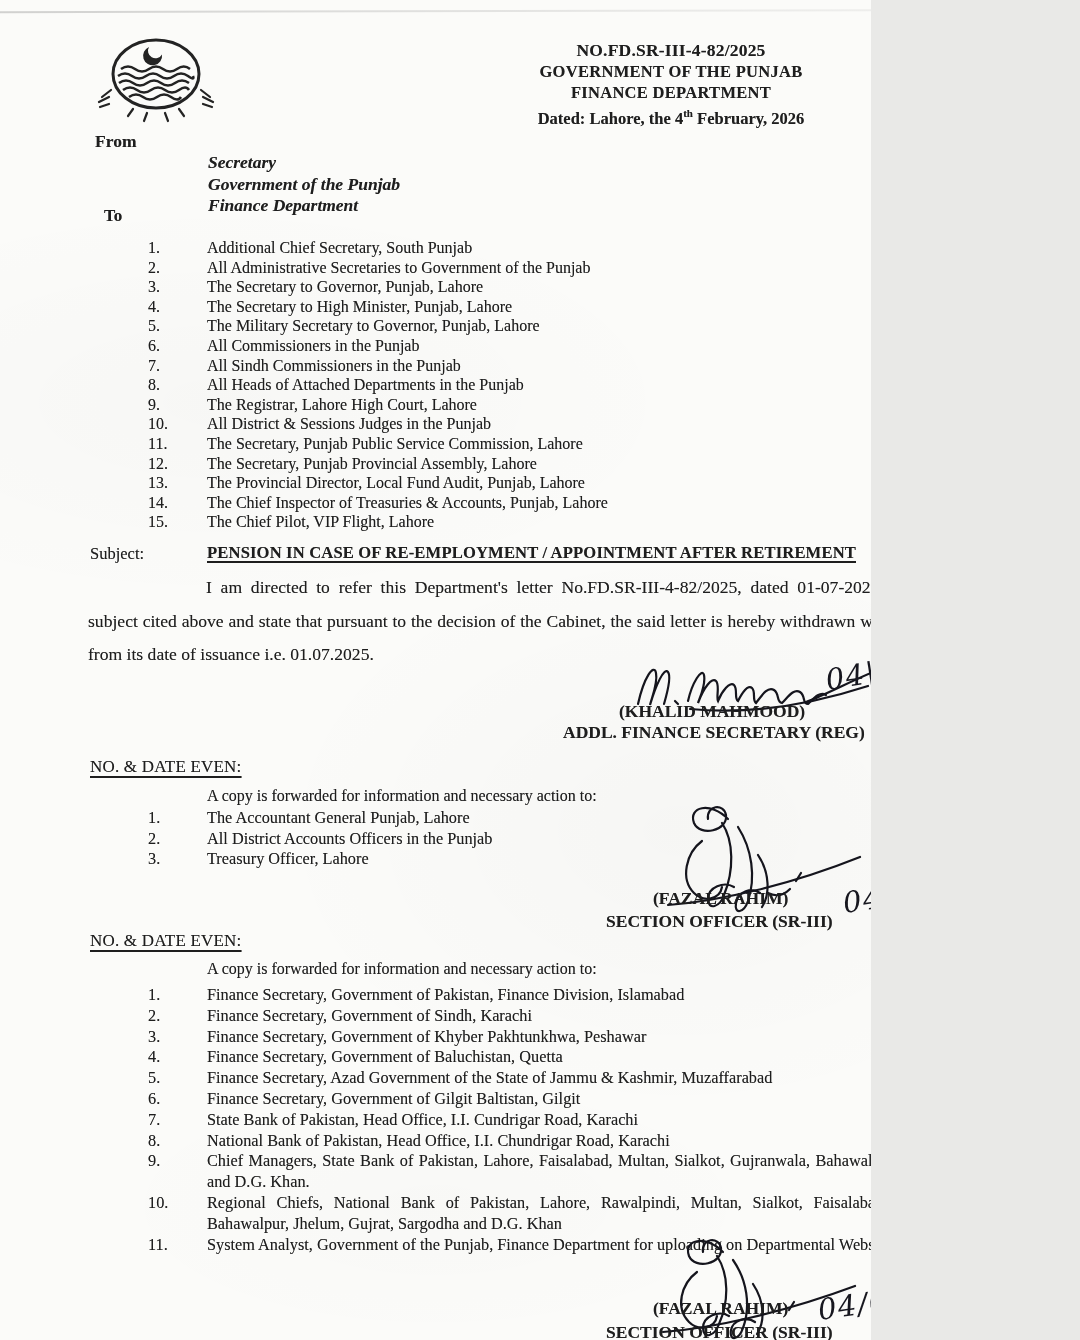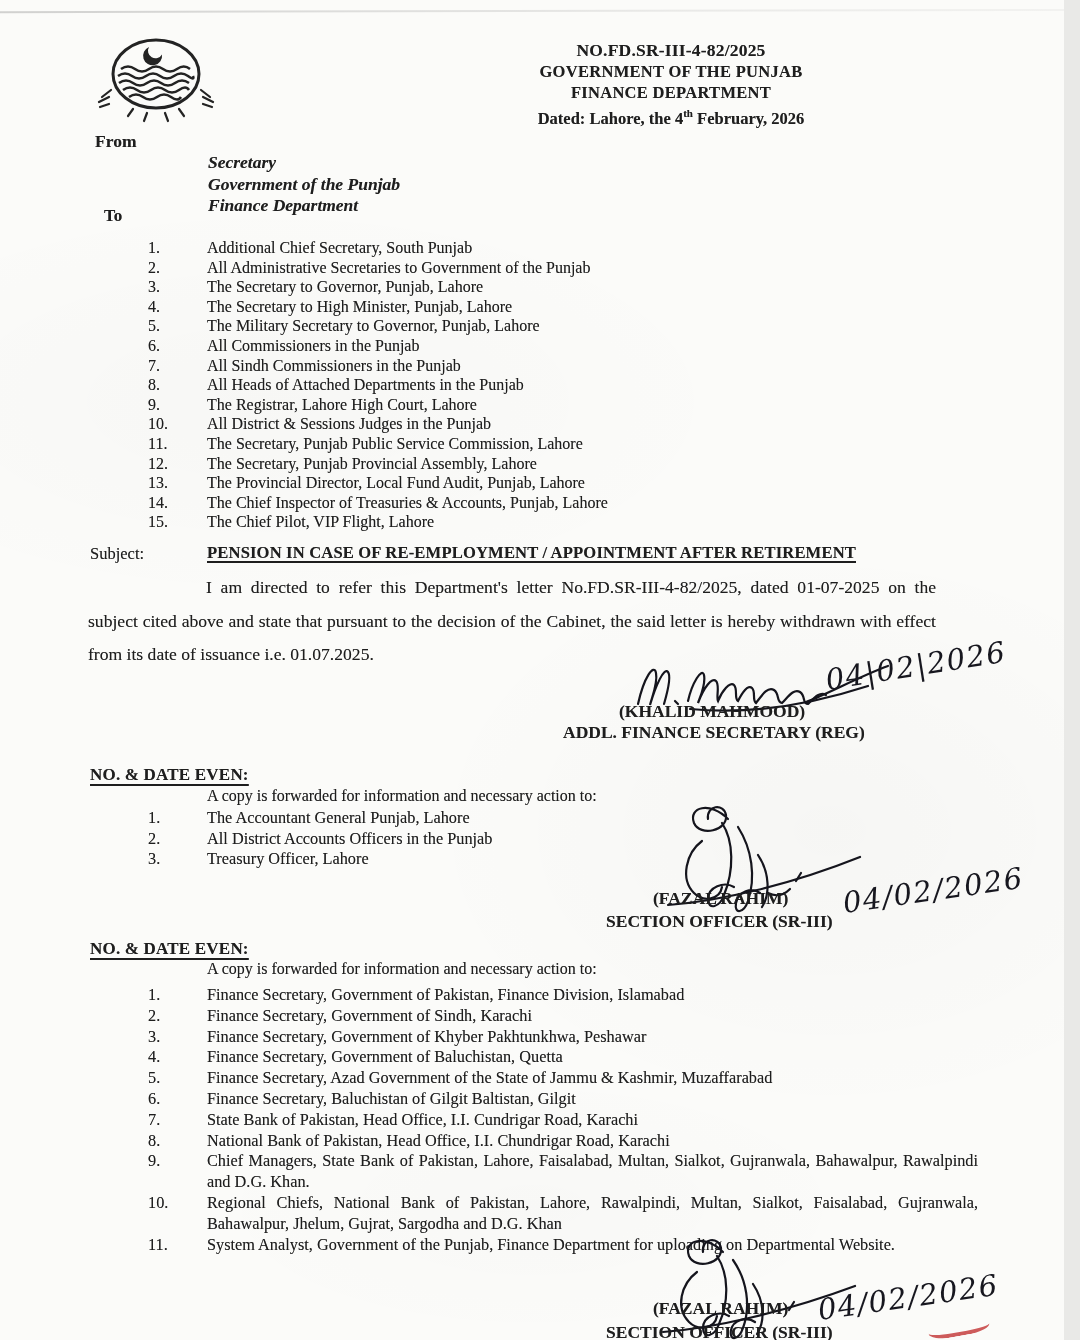--- a/index.html
+++ b/index.html
@@ -1,25 +1,24 @@
 <!DOCTYPE html>
 <html><head>
 <meta charset="utf-8">
 <style>
   html,body{margin:0;padding:0;background:#e9e9e7;}
   .page{
-    position:relative;width:1020px;height:1340px;overflow:hidden;
+    position:relative;width:871px;height:1340px;overflow:hidden;
     background:
       radial-gradient(ellipse 700px 300px at 25% 30%, rgba(0,0,0,0.014), transparent 70%),
       radial-gradient(ellipse 600px 420px at 78% 62%, rgba(0,0,0,0.018), transparent 70%),
       radial-gradient(ellipse 500px 200px at 50% 90%, rgba(0,0,0,0.012), transparent 70%),
       #fbfbf9;
     font-family:"Liberation Serif",serif;
     color:#1e1e1e;
-    padding-left:44px;
   }
   .page *{text-shadow:0 0 0.5px rgba(30,30,30,0.45);}
   .abs{position:absolute;}
   .b{font-weight:bold;}
   .scan-line{position:absolute;top:10px;left:-8px;width:1100px;height:2px;
     background:linear-gradient(to right, rgba(110,110,110,0.30), rgba(150,150,150,0.18) 60%, rgba(170,170,170,0.10));
     transform:rotate(-0.12deg);}
   .letterhead{left:498px;top:40px;width:346px;text-align:center;font-weight:bold;line-height:21px;}
   .letterhead .ref{font-size:17.5px;letter-spacing:0.2px;}
   .letterhead .org{font-size:16.5px;letter-spacing:0.3px;}
@@ -32,22 +31,22 @@
   .num{flex:0 0 59px;}
   .recipients{left:148px;top:238px;width:820px;font-size:16px;line-height:19.6px;}
   .subject-label{left:90px;top:544px;font-size:16.5px;}
   .subject-text{left:207px;top:543px;font-size:16.6px;font-weight:bold;text-decoration:underline;
     text-decoration-thickness:1.8px;text-underline-offset:3px;letter-spacing:0.15px;white-space:nowrap;}
   .body-par{left:88px;top:571px;width:848px;font-size:17.6px;line-height:33.5px;
     text-align:justify;text-indent:118px;}
   .hand{font-family:"DejaVu Serif",serif;font-style:italic;font-size:29px;letter-spacing:1.5px;
     color:#17171f;transform:rotate(-9deg);transform-origin:left center;white-space:nowrap;text-shadow:none;}
   .sig-name{font-size:17.5px;font-weight:bold;white-space:nowrap;}
-  .section-heading{font-size:17px;font-weight:bold;text-decoration:underline;
-    text-decoration-thickness:1.8px;text-underline-offset:3.5px;letter-spacing:0.2px;margin-top:8px;}
+  .section-heading{font-size:17px;font-weight:normal;text-decoration:underline;
+    text-decoration-thickness:1.8px;text-underline-offset:3.5px;letter-spacing:0.2px;}
   .copy-line{font-size:16px;}
   .sec-list1{left:148px;top:808px;width:700px;font-size:16.3px;line-height:20.6px;}
   .sec-list2{left:148px;top:985px;width:832px;font-size:16.3px;line-height:20.8px;}
   .sec-list2 .txt{width:771px;text-align:justify;}
   .red-mark{width:62px;height:10px;border-bottom:4px solid #c64040;border-radius:50%/60% 60% 10px 10px;
     transform:rotate(-10deg);opacity:0.85;}
   sup{font-size:11px;text-align:center;}
 </style>
 </head>
 <body>
@@ -255,21 +254,21 @@
         <span class="txt">Finance Secretary, Government of Baluchistan, Quetta</span>
       </div>
 
       <div class="row">
         <span class="num">5.</span>
         <span class="txt">Finance Secretary, Azad Government of the State of Jammu &amp; Kashmir, Muzaffarabad</span>
       </div>
 
       <div class="row">
         <span class="num">6.</span>
-        <span class="txt">Finance Secretary, Baluchistan of Gilgit Baltistan, Gilgit</span>
+        <span class="txt">Finance Secretary, Government of Gilgit Baltistan, Gilgit</span>
       </div>
 
       <div class="row">
         <span class="num">7.</span>
         <span class="txt">State Bank of Pakistan, Head Office, I.I. Cundrigar Road, Karachi</span>
       </div>
 
       <div class="row">
         <span class="num">8.</span>
         <span class="txt">National Bank of Pakistan, Head Office, I.I. Chundrigar Road, Karachi</span>

